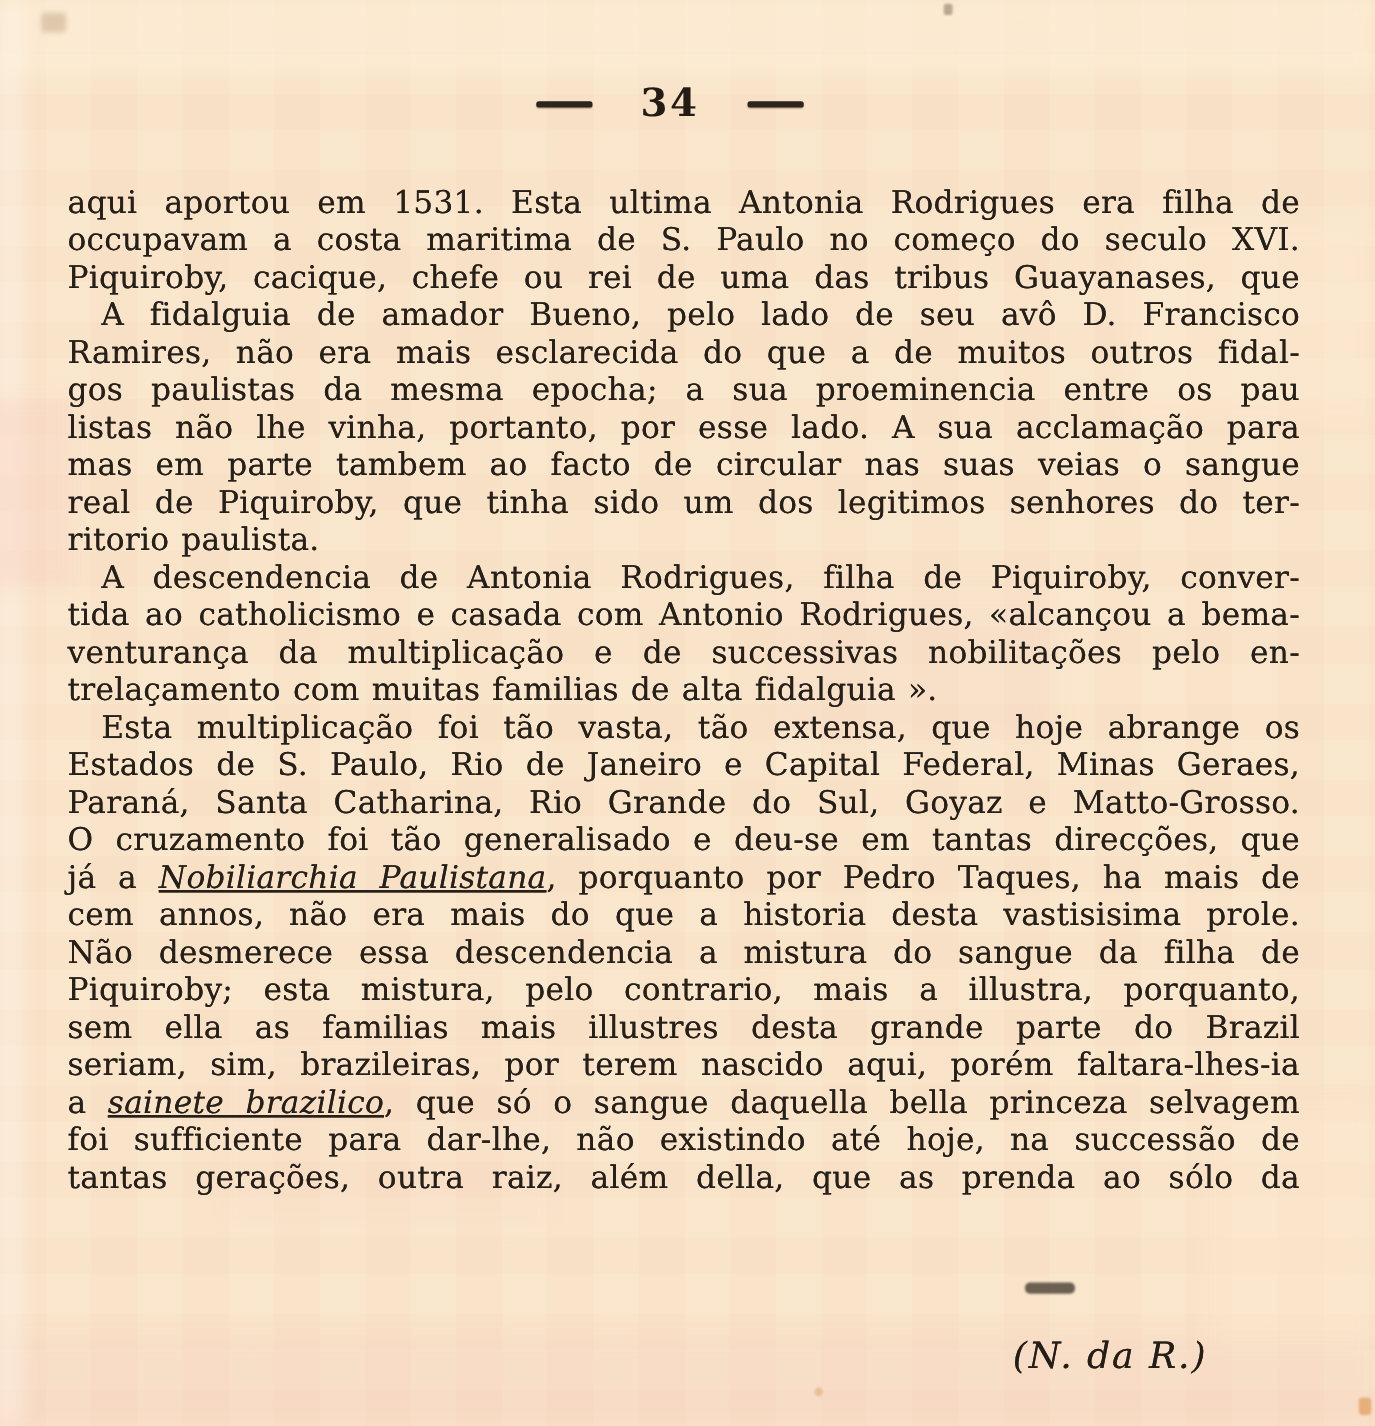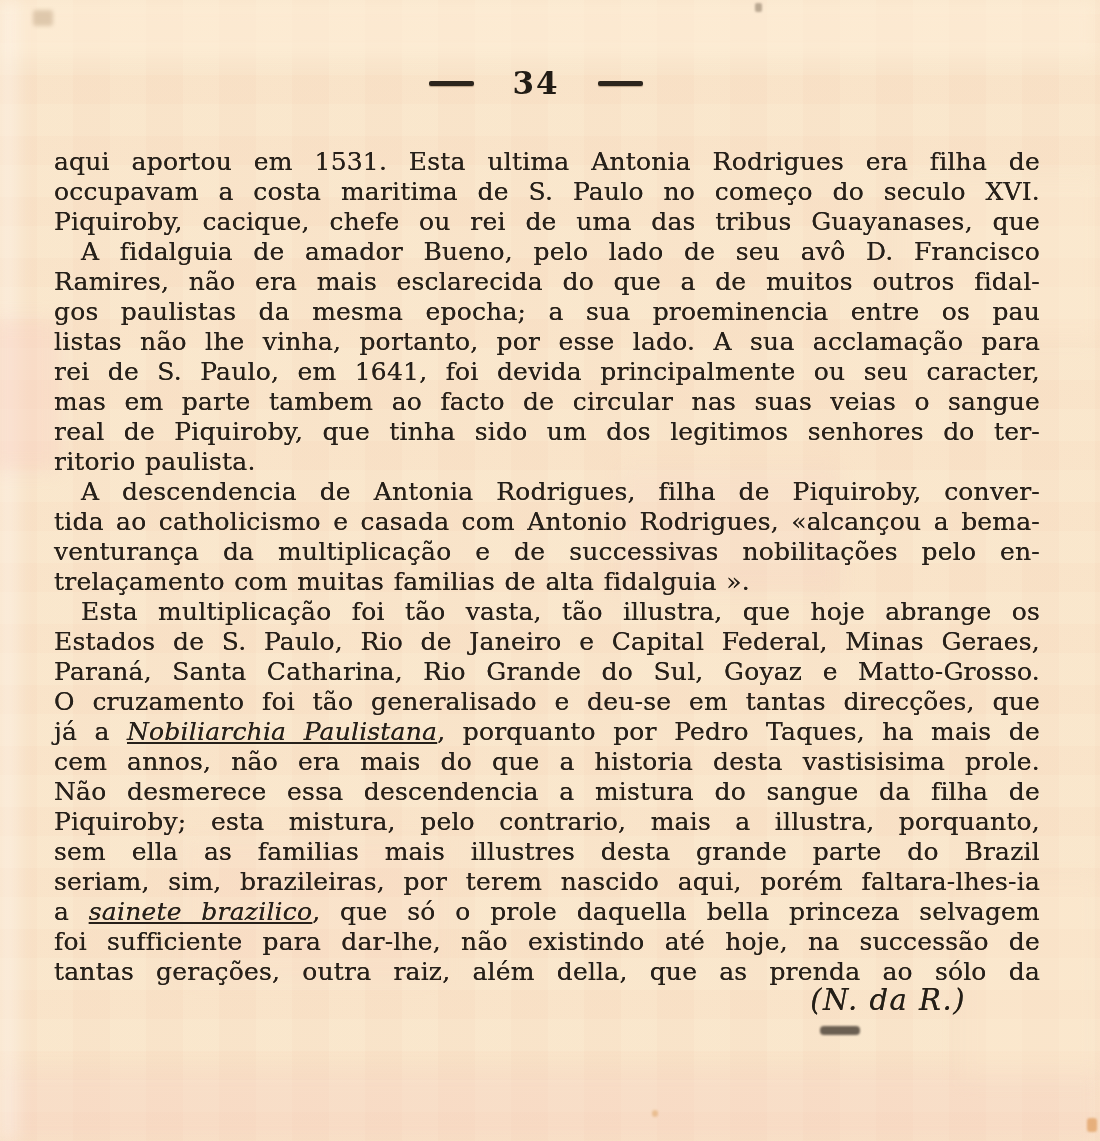--- a/index.html
+++ b/index.html
@@ -55,21 +55,21 @@
     letter-spacing: 0.2px; word-spacing: 1.5px;
     text-shadow: 0 0 0.5px rgba(34,26,16,0.85);
   }
   .line { height: 30px; text-align: justify; text-align-last: justify; }
   .line.flush { text-align-last: left; }
   .line.indented { padding-left: 27px; box-sizing: border-box; }
   .it { font-style: italic; text-decoration: underline; }
 
   
   .signature {
-    position: absolute; top: 983px; right: 134px;
+    position: absolute; top: 1067px; right: 134px;
     font-size: 29px; font-style: italic; letter-spacing: 1.5px;
     color: #241e17;
     text-shadow: 0 0 0.5px rgba(34,26,16,0.85);
   }
 </style>
 </head>
 <body>
 
 <div class="paper"></div>
 <div class="patch p1"></div>
@@ -97,41 +97,40 @@
     <div>
       <div class="line"><span>aqui aportou em 1531. Esta ultima Antonia Rodrigues era filha de</span></div>
       <div class="line"><span>occupavam a costa maritima de S. Paulo no começo do seculo XVI.</span></div>
       <div class="line"><span>Piquiroby, cacique, chefe ou rei de uma das tribus Guayanases, que</span></div>
     </div>
     <div>
       <div class="line indented"><span>A fidalguia de amador Bueno, pelo lado de seu avô D. Francisco</span></div>
       <div class="line"><span>Ramires, não era mais esclarecida do que a de muitos outros fidal-</span></div>
       <div class="line"><span>gos paulistas da mesma epocha; a sua proeminencia entre os pau</span></div>
       <div class="line"><span>listas não lhe vinha, portanto, por esse lado. A sua acclamação para</span></div>
-      <div class="line"><span>rei de S. Paulo, em 1641, foi devida principalmente ou seu caracter,</span></div>
       <div class="line"><span>mas em parte tambem ao facto de circular nas suas veias o sangue</span></div>
       <div class="line"><span>real de Piquiroby, que tinha sido um dos legitimos senhores do ter-</span></div>
       <div class="line flush"><span>ritorio paulista.</span></div>
     </div>
     <div>
       <div class="line indented"><span>A descendencia de Antonia Rodrigues, filha de Piquiroby, conver-</span></div>
       <div class="line"><span>tida ao catholicismo e casada com Antonio Rodrigues, «alcançou a bema-</span></div>
       <div class="line"><span>venturança da multiplicação e de successivas nobilitações pelo en-</span></div>
       <div class="line flush"><span>trelaçamento com muitas familias de alta fidalguia ».</span></div>
     </div>
     <div>
-      <div class="line indented"><span>Esta multiplicação foi tão vasta, tão illustra, que hoje abrange os</span></div>
+      <div class="line indented"><span>Esta multiplicação foi tão vasta, tão extensa, que hoje abrange os</span></div>
       <div class="line"><span>Estados de S. Paulo, Rio de Janeiro e Capital Federal, Minas Geraes,</span></div>
       <div class="line"><span>Paraná, Santa Catharina, Rio Grande do Sul, Goyaz e Matto-Grosso.</span></div>
       <div class="line"><span>O cruzamento foi tão generalisado e deu-se em tantas direcções, que</span></div>
       <div class="line"><span>já a </span><span class="it">Nobiliarchia Paulistana</span><span>, porquanto por Pedro Taques, ha mais de</span></div>
       <div class="line"><span>cem annos, não era mais do que a historia desta vastisisima prole.</span></div>
       <div class="line"><span>Não desmerece essa descendencia a mistura do sangue da filha de</span></div>
       <div class="line"><span>Piquiroby; esta mistura, pelo contrario, mais a illustra, porquanto,</span></div>
       <div class="line"><span>sem ella as familias mais illustres desta grande parte do Brazil</span></div>
       <div class="line"><span>seriam, sim, brazileiras, por terem nascido aqui, porém faltara-lhes-ia</span></div>
-      <div class="line"><span>a </span><span class="it">sainete brazilico</span><span>, que só o prole daquella bella princeza selvagem</span></div>
+      <div class="line"><span>a </span><span class="it">sainete brazilico</span><span>, que só o sangue daquella bella princeza selvagem</span></div>
       <div class="line"><span>foi sufficiente para dar-lhe, não existindo até hoje, na successão de</span></div>
       <div class="line"><span>tantas gerações, outra raiz, além della, que as prenda ao sólo da</span></div>
     </div>
   </div>
 
 <div class="signature">(N. da R.)</div>
 
 </body></html>

